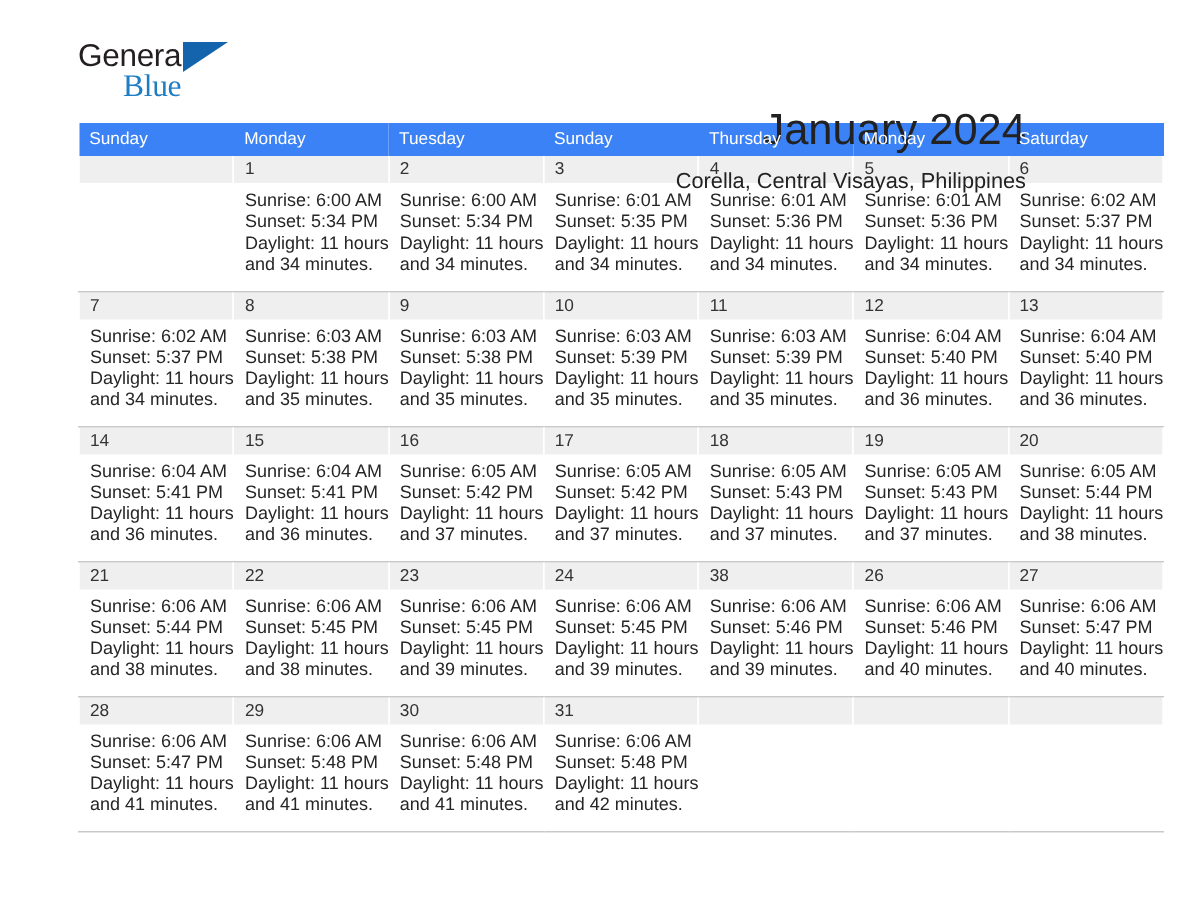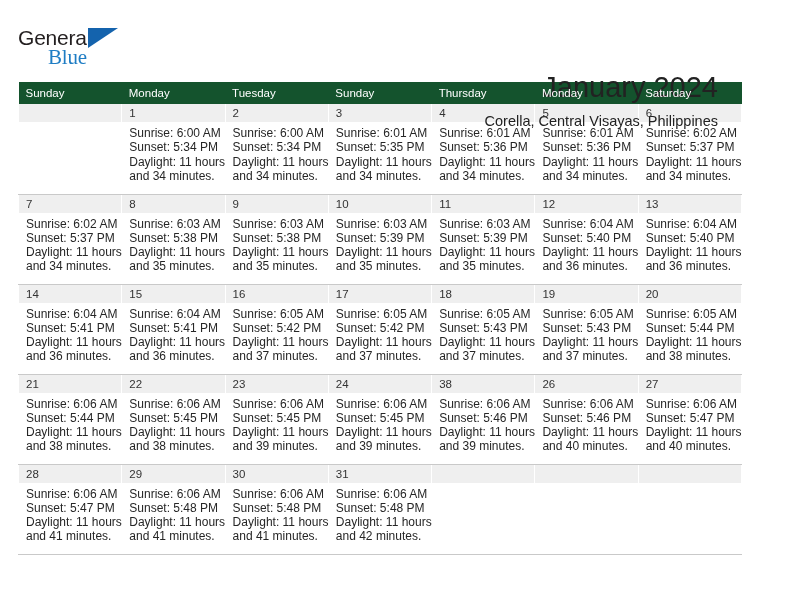--- a/index.html
+++ b/index.html
@@ -12,21 +12,21 @@
     height: 612px;
     background: #ffffff;
     font-family: "Liberation Sans", sans-serif;
     color: #1b1b1b;
     overflow: hidden;
   }
   .page {
     width: 736px;
     height: 612px;
     position: relative;
-    padding: 0 18px;
+    padding: 0 52px;
   }
 
   
   .header {
     display: flex;
     align-items: flex-start;
     justify-content: space-between;
     padding-top: 26px;
     height: 76px;
   }
@@ -82,21 +82,21 @@
   }
 
   
   .calendar {
     width: 724px;
     border-collapse: collapse;
     table-layout: fixed;
     margin-top: 6px;
   }
   .calendar th {
-    background: #14532d;
+    background: #3b82f6;
     color: #ffffff;
     font-weight: normal;
     font-size: 11.5px;
     text-align: left;
     padding: 5px 0 5px 7px;
     height: 21px;
     border: none;
   }
   .calendar td {
     vertical-align: top;

